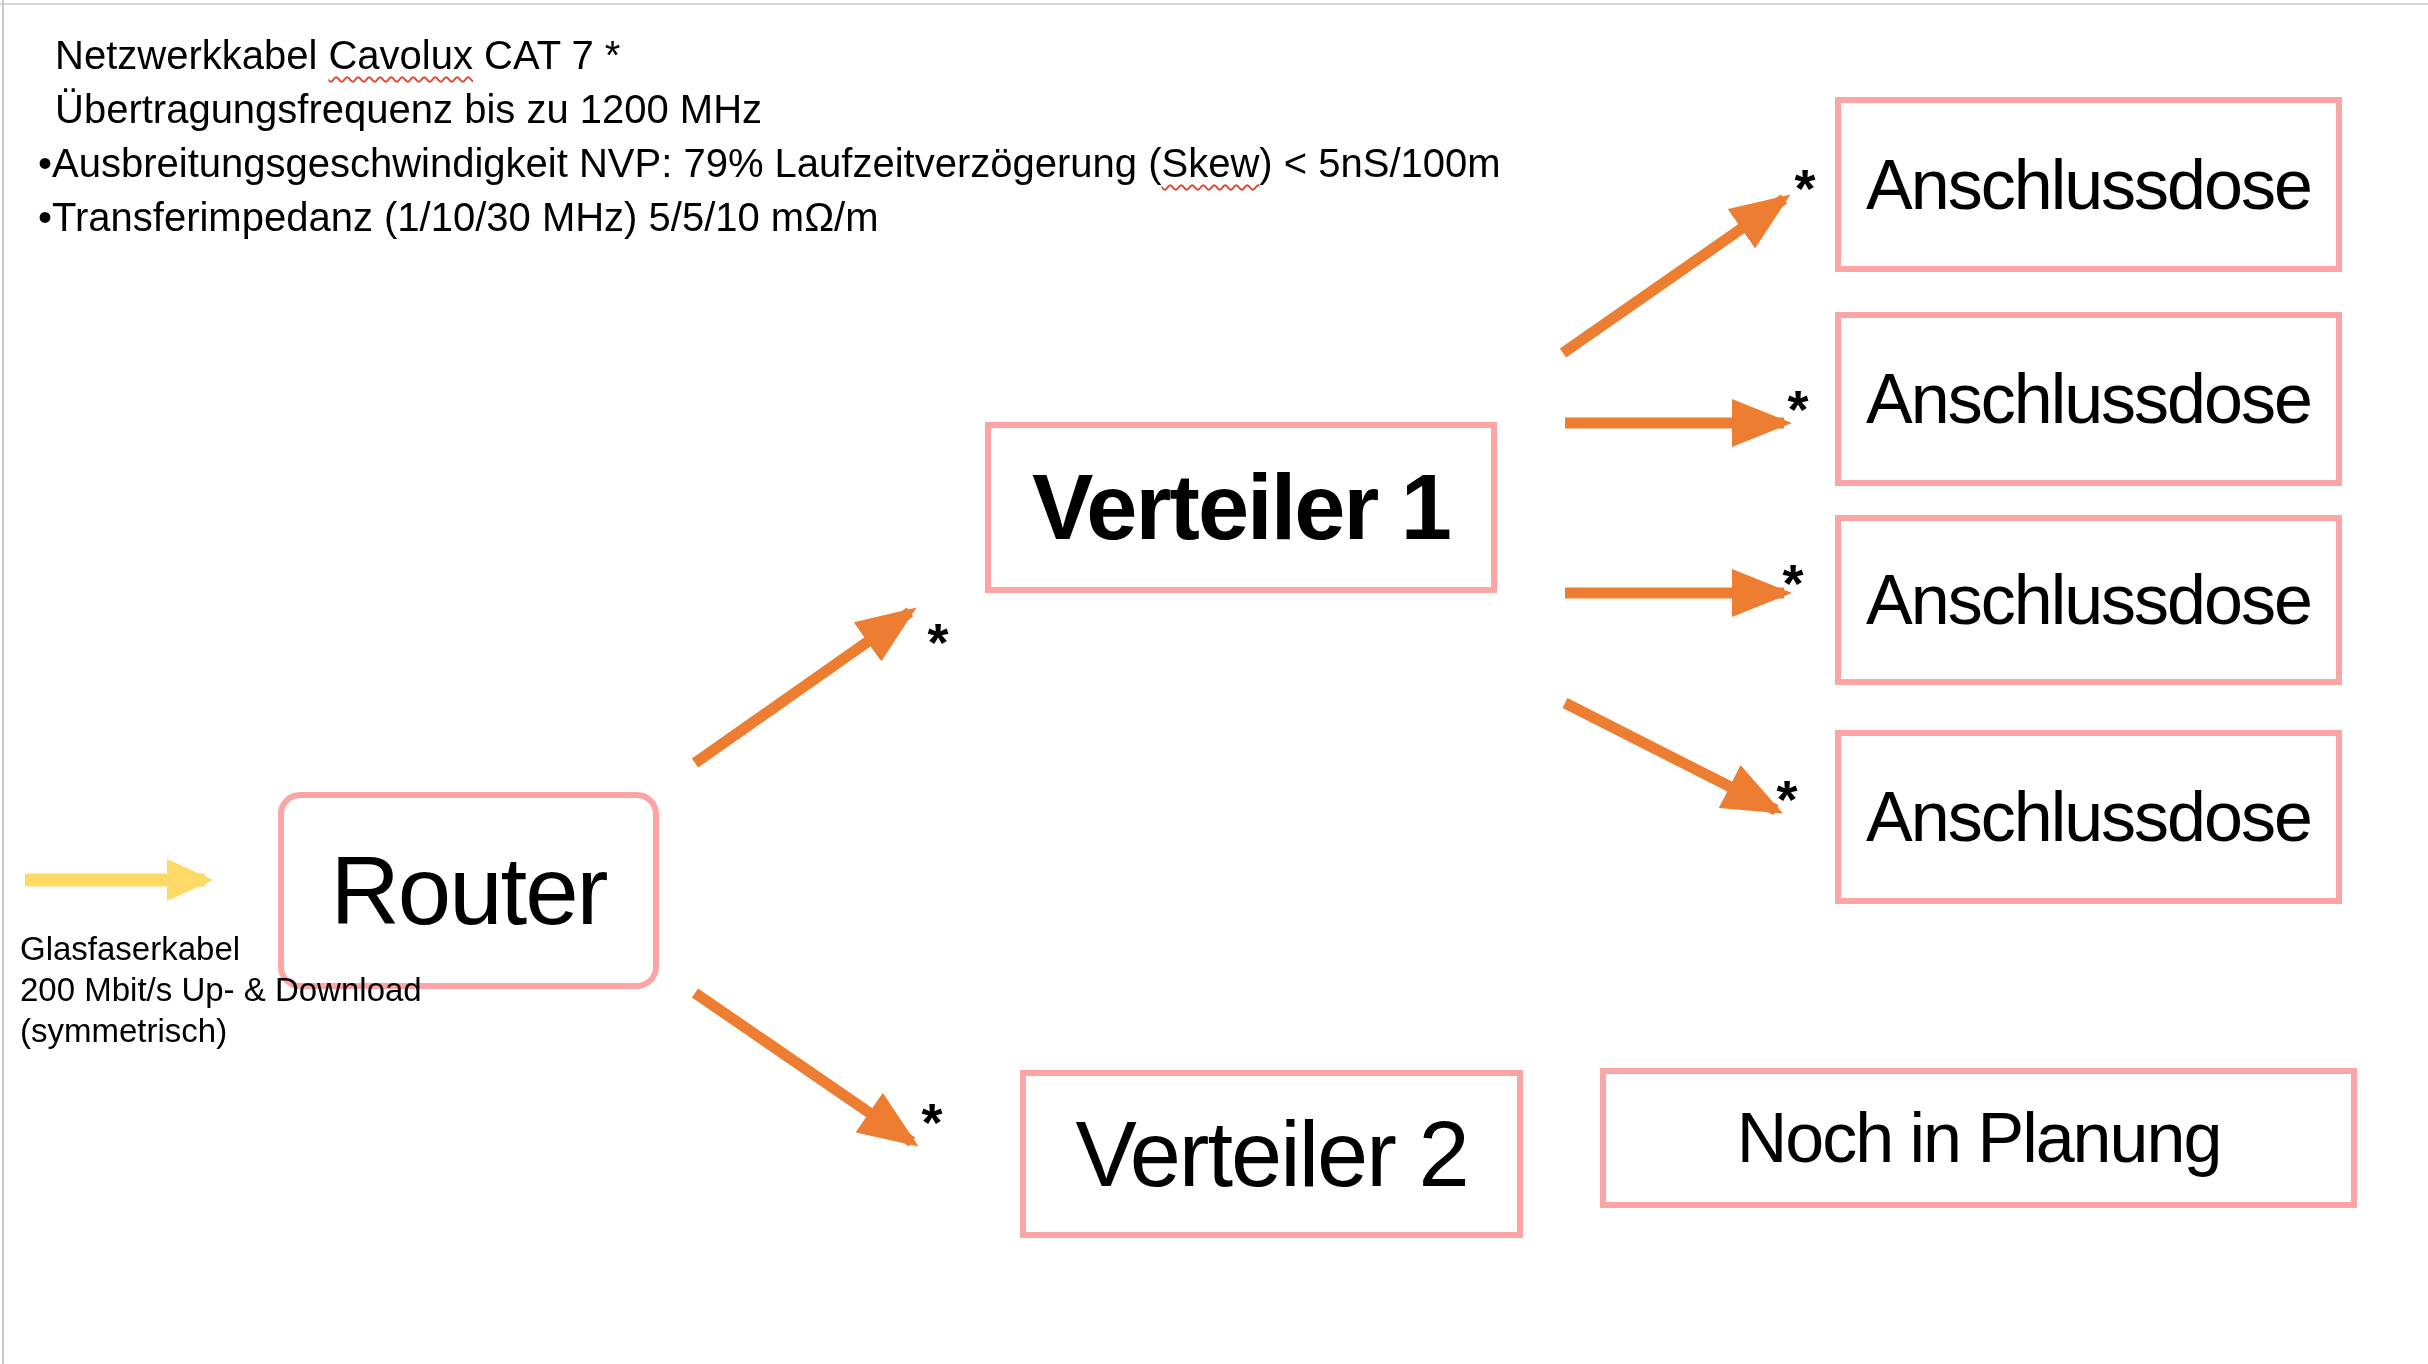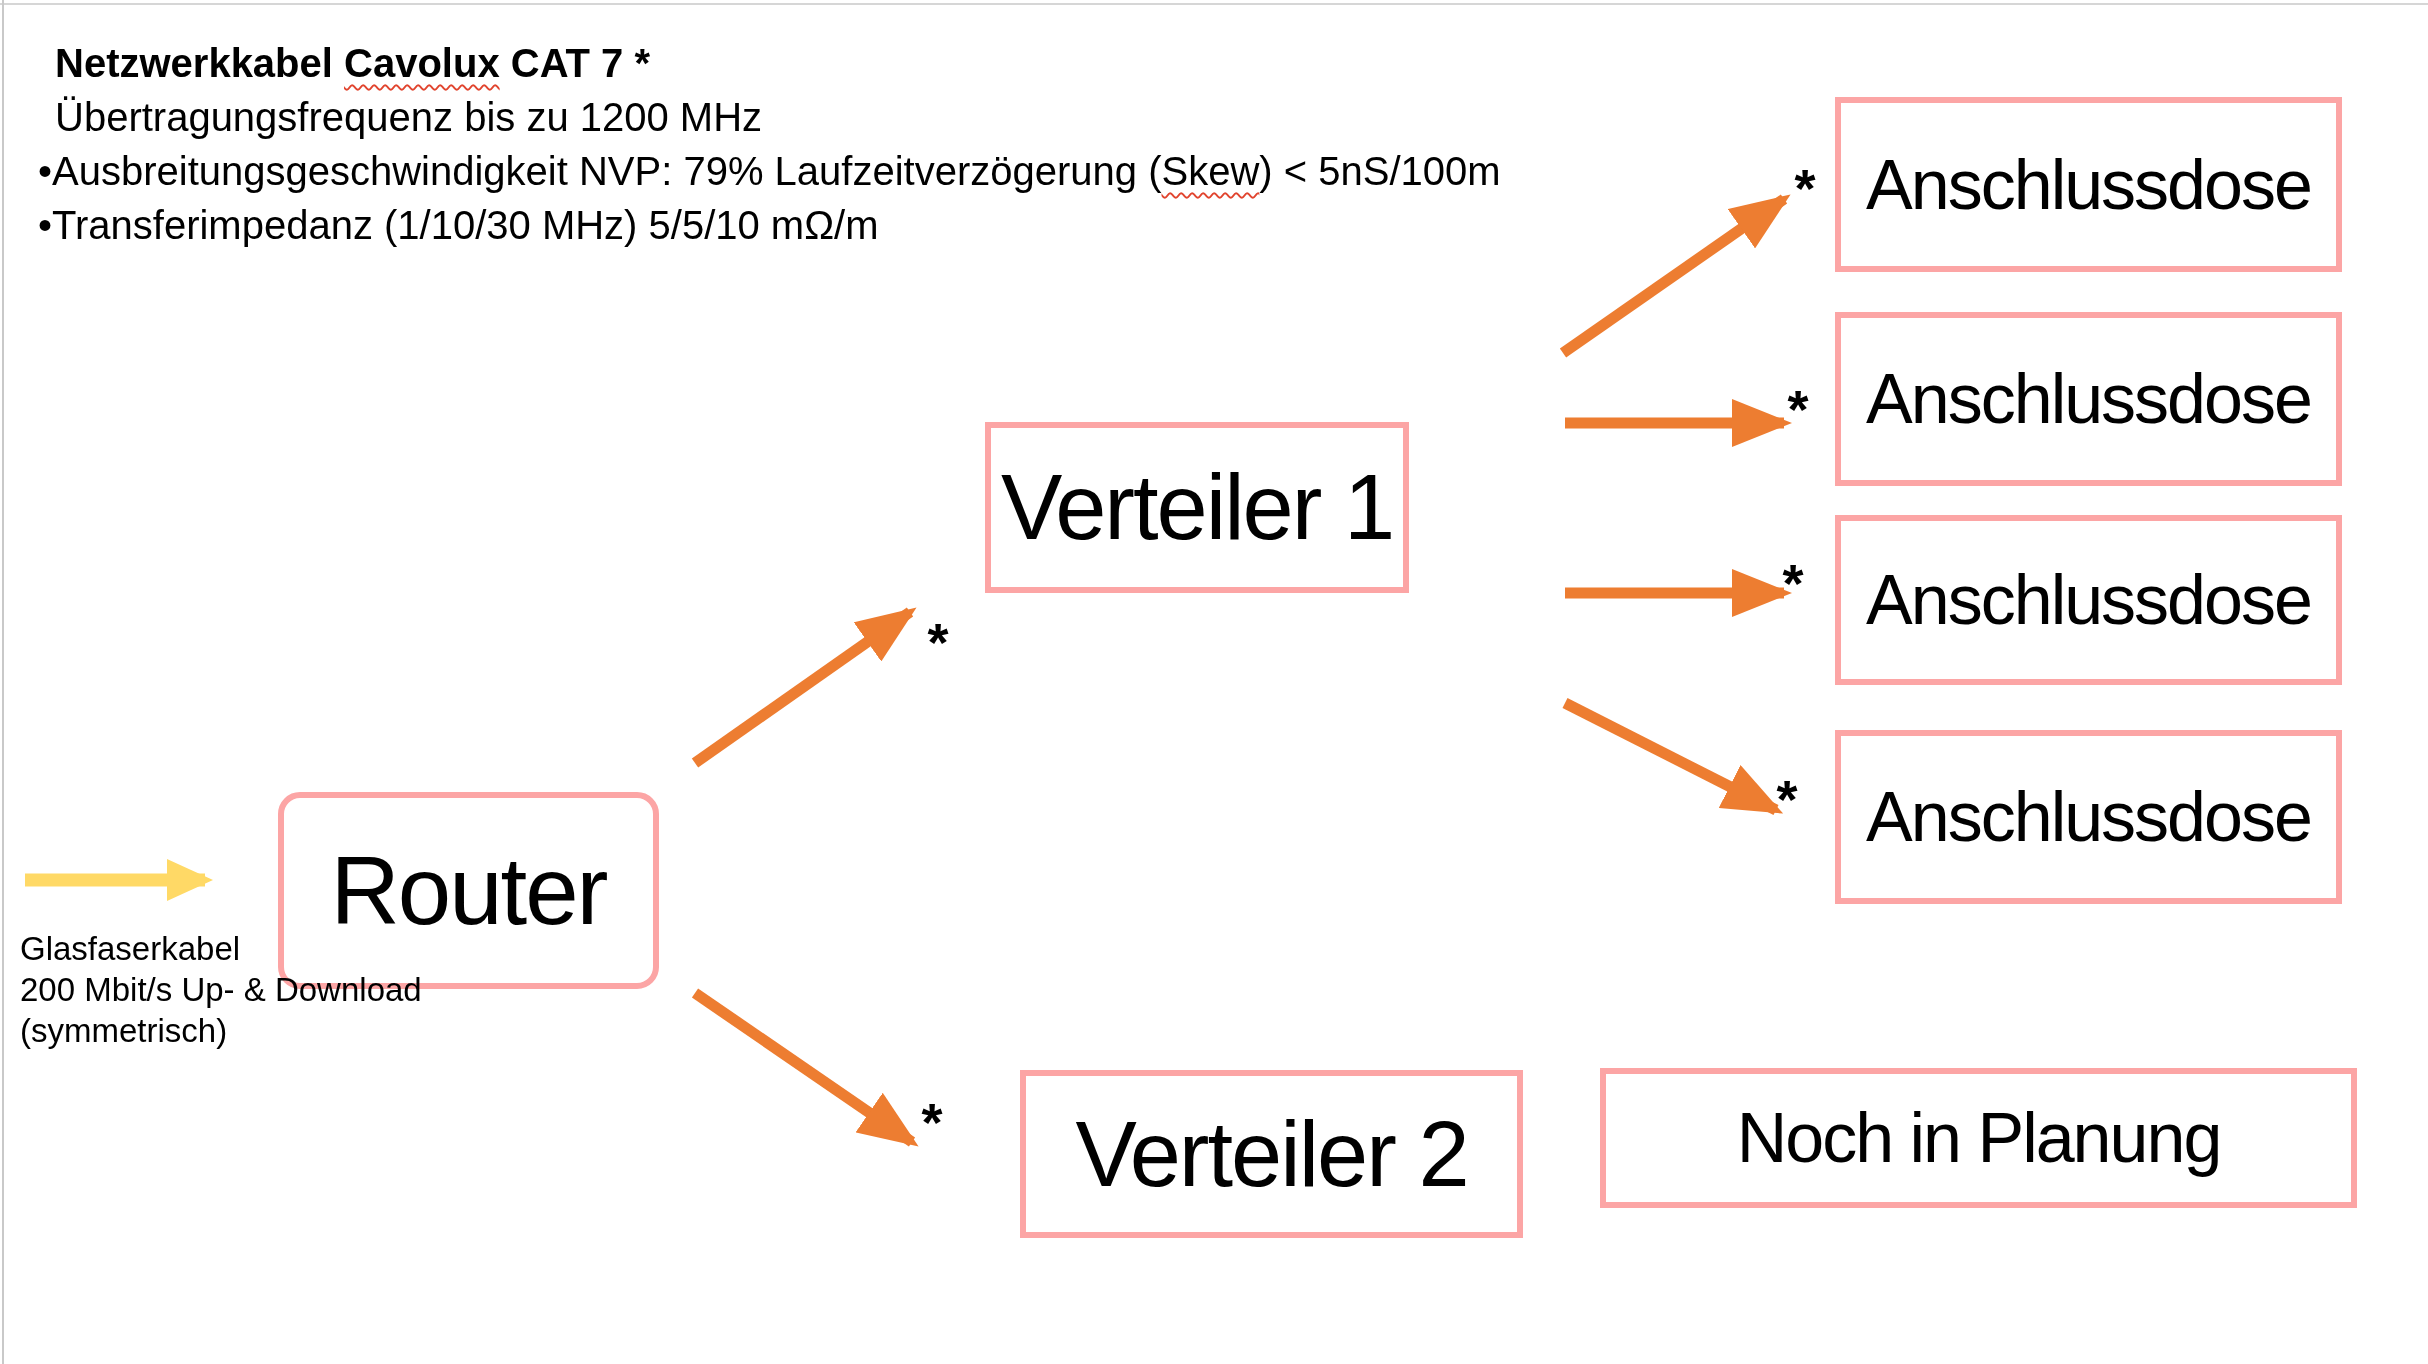--- a/index.html
+++ b/index.html
@@ -7,36 +7,36 @@
     position:relative;width:2428px;height:1364px;background:#ffffff;overflow:hidden;
     font-family:"Liberation Sans",sans-serif;color:#000;
   }
   .hairline-top{position:absolute;left:0;top:3px;width:2428px;height:2px;background:#d6d6d6;}
   .hairline-left{position:absolute;left:2px;top:0;width:2px;height:1364px;background:#c9c9c9;}
 
   
   .spec{position:absolute;left:38px;top:28px;font-size:40px;line-height:54px;white-space:nowrap;}
   .spec .line{display:block;}
   .spec .indent{padding-left:17px;}
-  .spec .b{font-weight:bold;margin-top:8px;}
+  .spec .b{font-weight:normal;}
   .squiggle{
     text-decoration-line:underline;
     text-decoration-style:wavy;
     text-decoration-thickness:2px;
     text-underline-offset:7px;
   }
 
   
   .node{
     position:absolute;background:#ffffff;border:6px solid #fca5a5;
     display:flex;align-items:center;justify-content:center;
     box-sizing:border-box;letter-spacing:-2px;white-space:nowrap;
   }
   .node-router      {left:278px; top:792px;  width:381px; height:197px; font-size:96px;border-radius:22px;}
-  .node-verteiler1  {left:985px; top:422px;  width:424px; height:171px; font-size:92px;}
+  .node-verteiler1  {left:985px; top:422px;  width:512px; height:171px; font-size:92px;font-weight:bold;}
   .node-verteiler2  {left:1020px;top:1070px; width:503px; height:168px; font-size:92px;}
   .node-planung     {left:1600px;top:1068px; width:757px; height:140px; font-size:70px;}
   .node-dose1       {left:1835px;top:97px;   width:507px; height:175px; font-size:70px;}
   .node-dose2       {left:1835px;top:312px;  width:507px; height:174px; font-size:70px;}
   .node-dose3       {left:1835px;top:515px;  width:507px; height:170px; font-size:70px;}
   .node-dose4       {left:1835px;top:730px;  width:507px; height:174px; font-size:70px;}
 
   
   .uplink{position:absolute;left:20px;top:928px;font-size:33px;line-height:41px;white-space:nowrap;}
 

